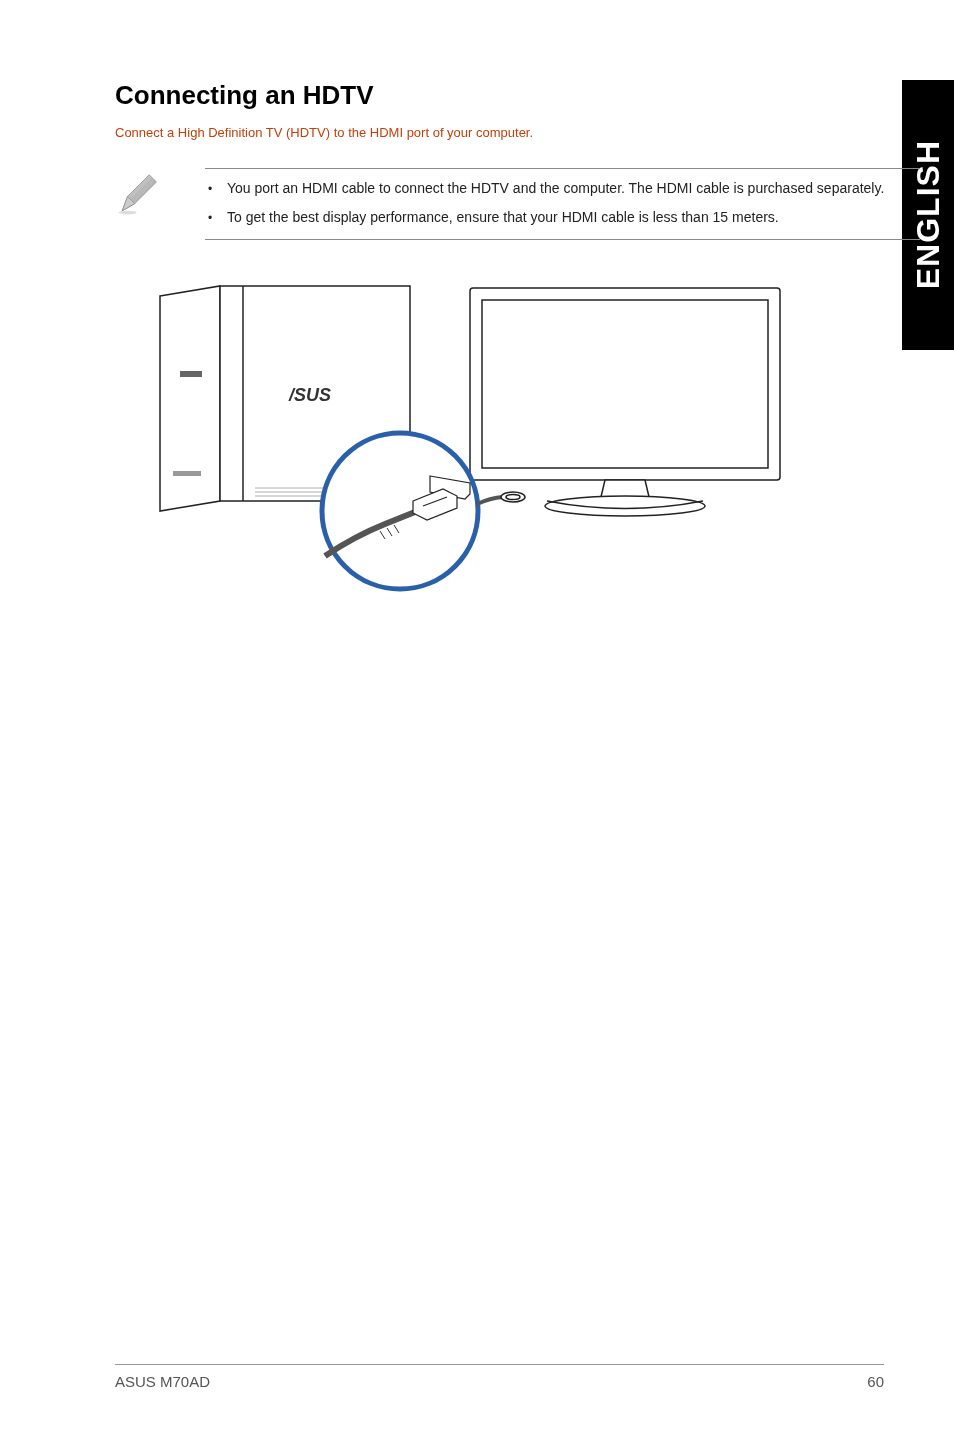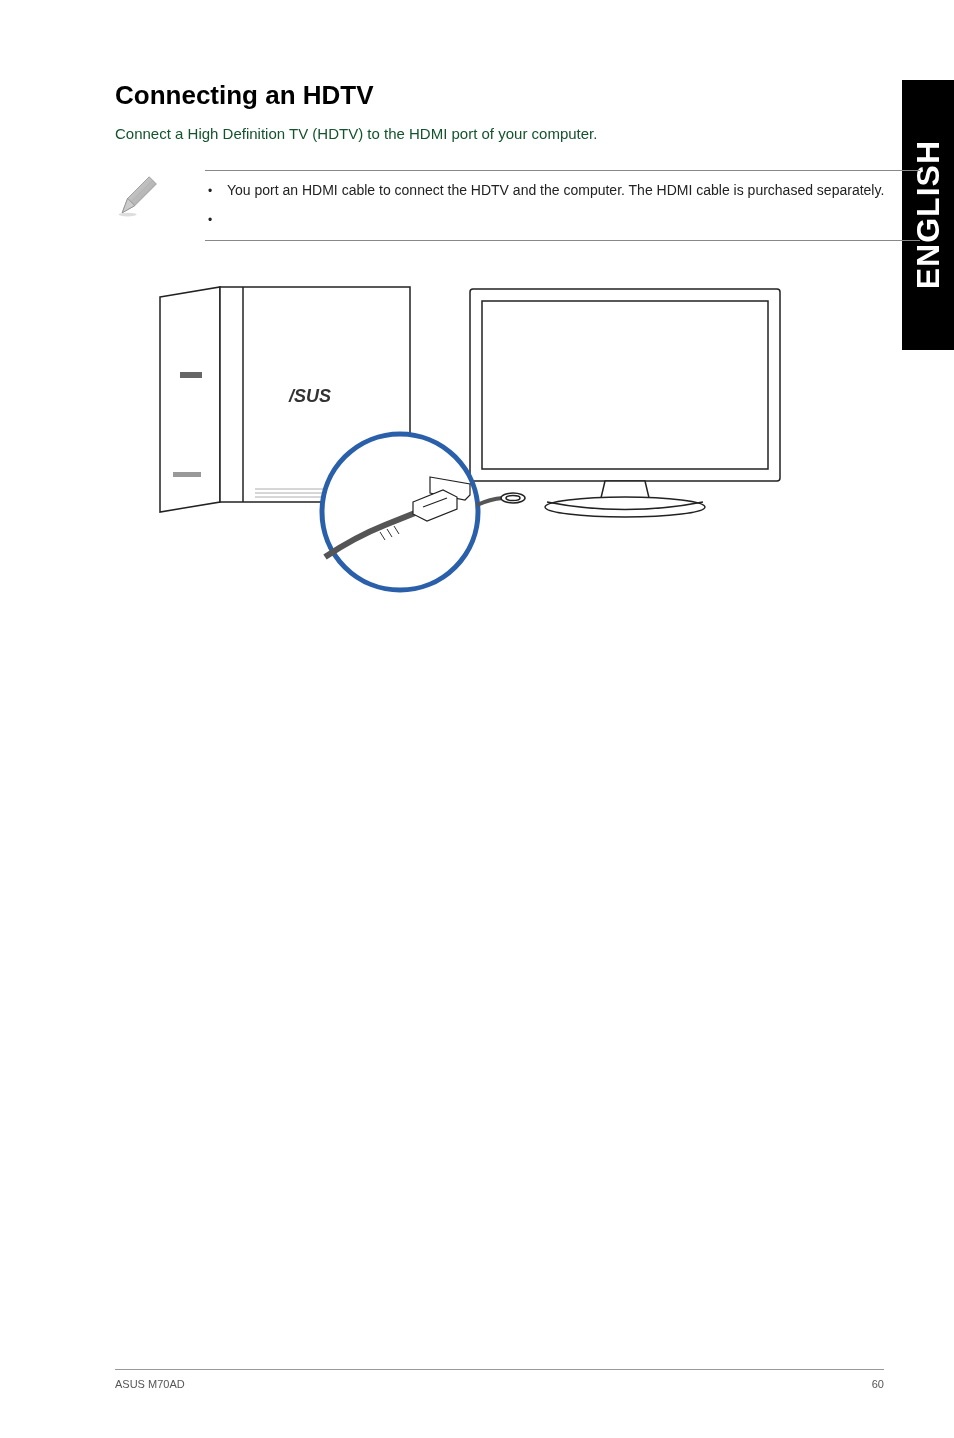--- a/index.html
+++ b/index.html
@@ -19,22 +19,22 @@
       height: 100%;
       position: relative;
     }
     .heading {
       font-size: 26px;
       font-weight: bold;
       color: #000;
       margin-bottom: 14px;
     }
     .intro {
-      font-size: 15px;
-      color: #14532d;
+      font-size: 13px;
+      color: #c2410c;
       margin-bottom: 28px;
     }
     .note-block {
       display: flex;
       align-items: flex-start;
       gap: 45px;
       margin-bottom: 36px;
     }
     .pencil-icon {
       flex-shrink: 0;
@@ -93,21 +93,21 @@
     }
     .footer {
       position: absolute;
       bottom: 48px;
       left: 115px;
       right: 70px;
       border-top: 1px solid #999;
       padding-top: 8px;
       display: flex;
       justify-content: space-between;
-      font-size: 11px;
+      font-size: 15px;
       color: #555;
     }
   </style>
 </head>
 <body>
 
 <div class="side-tab">
   <span class="side-tab-text">ENGLISH</span>
 </div>
 
@@ -131,20 +131,21 @@
       <line x1="18" y1="30" x2="42" y2="6" stroke="#aaa" stroke-width="0.6"></line>
     </svg>
 
     <div class="note-content">
       <div class="bullet-row">
         <span class="bullet-dot">•</span>
         <span>You port an HDMI cable to connect the HDTV and the computer. The HDMI cable is purchased separately.</span>
       </div>
       <div class="bullet-row">
         <span class="bullet-dot">•</span>
+        <span>To get the best display performance, ensure that your HDMI cable is less than 15 meters.</span>
       </div>
     </div>
   </div>
 
   <svg class="illustration" viewBox="0 0 680 320">
 
     <g stroke="#222" stroke-width="1.5" fill="none">
 
       <path d="M 35 20 L 95 10 L 95 225 L 35 235 Z" fill="#fff"></path>
       <path d="M 95 10 L 285 10 L 285 225 L 95 225 Z" fill="#fff"></path>

